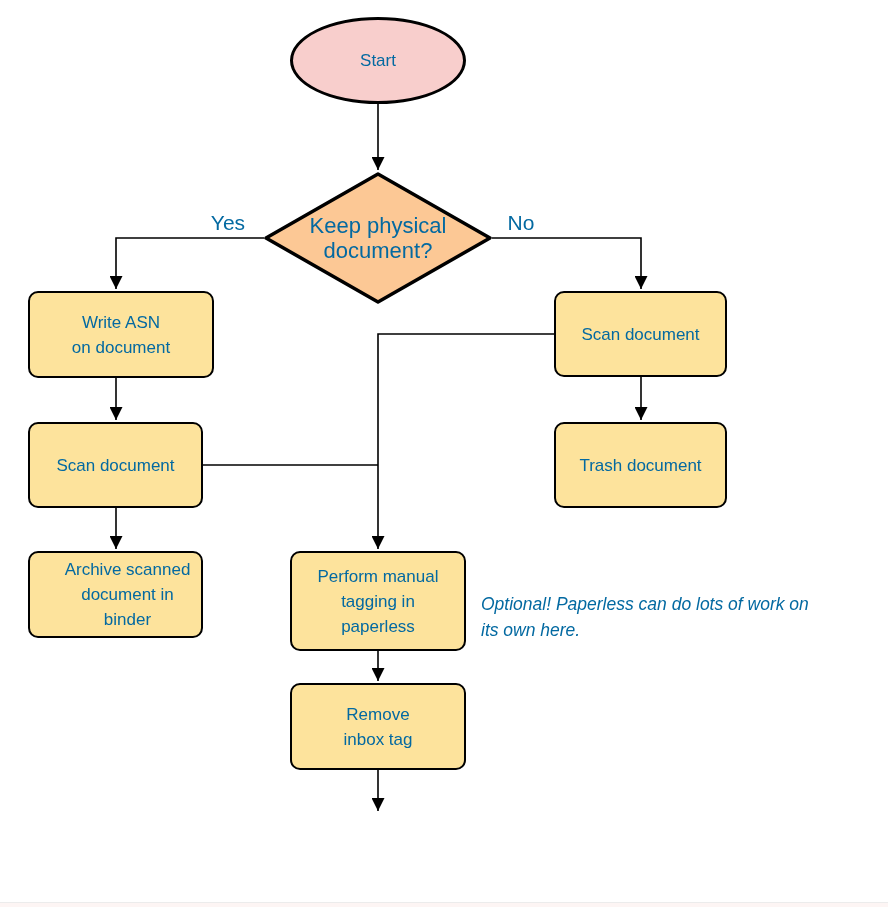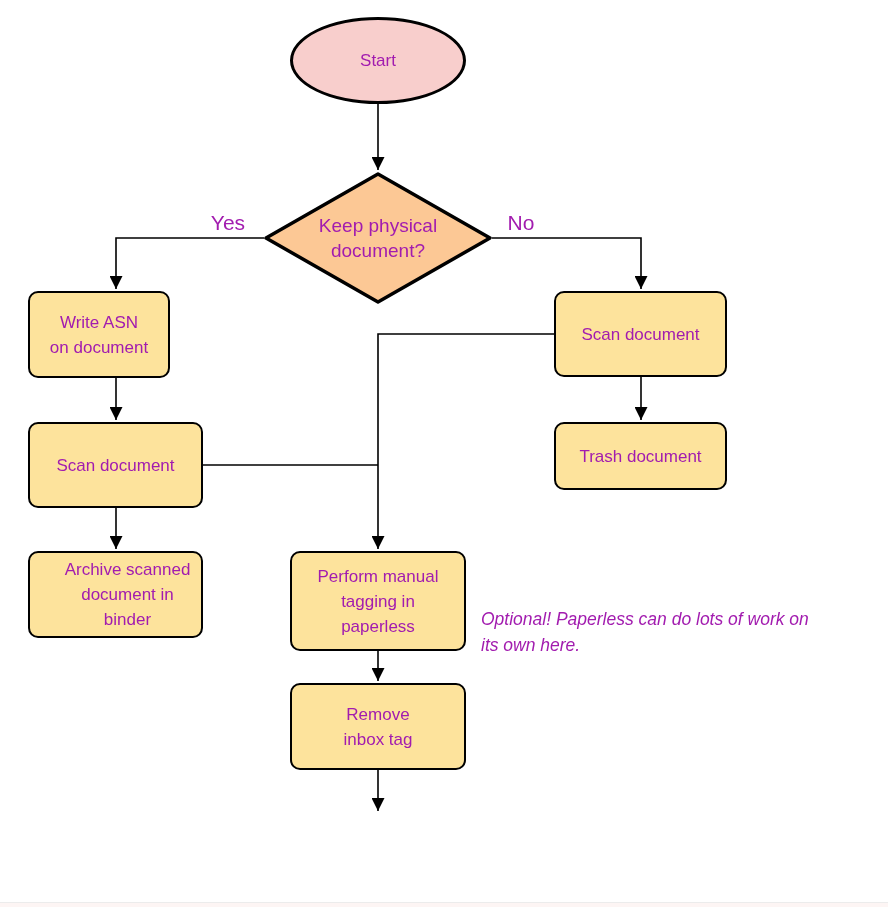--- a/index.html
+++ b/index.html
@@ -7,21 +7,21 @@
     --decision-fill:#FCC895;
     --process-fill:#FDE39C;
     --stroke:#000000;
   }
   html,body{margin:0;padding:0;background:#ffffff;}
   .canvas{
     position:relative;
     width:888px;height:907px;
     background:#ffffff;
     font-family:"Liberation Sans", sans-serif;
-    color:#a21caf;
+    color:#0369a1;
     overflow:hidden;
   }
   .edges{position:absolute;left:0;top:0;width:888px;height:907px;}
   .node{
     position:absolute;
     display:flex;align-items:center;justify-content:center;
     text-align:center;
     font-size:17px;line-height:25px;
     box-sizing:border-box;
     white-space:pre-line;
@@ -34,36 +34,35 @@
   .terminal{
     background:var(--terminal-fill);
     border:3px solid var(--stroke);
     border-radius:50%;
   }
   .decision-wrap{position:absolute;}
   .decision-wrap svg{position:absolute;left:0;top:0;}
   .decision-label{
     position:absolute;left:0;top:0;right:0;bottom:0;
     display:flex;align-items:center;justify-content:center;
-    text-align:center;font-size:19px;line-height:25px;
+    text-align:center;font-size:22px;line-height:25px;
     white-space:pre-line;
   }
   .edge-label{
     position:absolute;
     font-size:21px;
     text-align:center;
     width:44px;
   }
   .annotation{
     position:absolute;
     left:481px;top:591px;
     font-size:17.5px;line-height:26px;
     font-style:italic;
     white-space:pre-line;
-    margin-top:15px;
   }
   .bottom-strip{
     position:absolute;left:0;top:902px;width:888px;height:5px;
     border-top:1px solid #ececec;
     background:#fdf5f4;
   }
 </style>
 </head>
 <body>
 
@@ -90,32 +89,32 @@
   <div class="node terminal" style="left:290px;top:17px;width:176px;height:87px;">Start</div>
 
   <div class="decision-wrap" style="left:263px;top:171px;width:230px;height:134px;">
     <svg width="230" height="134" viewBox="0 0 230 134">
       <polygon points="115,3 227,67 115,131 3,67" fill="var(--decision-fill)" stroke="var(--stroke)" stroke-width="3.5" stroke-linejoin="round"></polygon>
     </svg>
     <div class="decision-label">Keep physical
 document?</div>
   </div>
 
-  <div class="node process" style="left:28px;top:291px;width:142px;height:87px;">Write ASN
+  <div class="node process" style="left:28px;top:291px;width:186px;height:87px;">Write ASN
 on document</div>
 
   <div class="node process" style="left:28px;top:422px;width:175px;height:86px;">Scan document</div>
 
   <div class="node process" style="left:28px;top:551px;width:175px;height:87px;padding-left:24px;">Archive scanned
 document in
 binder</div>
 
   <div class="node process" style="left:554px;top:291px;width:173px;height:86px;">Scan document</div>
 
-  <div class="node process" style="left:554px;top:422px;width:173px;height:68px;">Trash document</div>
+  <div class="node process" style="left:554px;top:422px;width:173px;height:86px;">Trash document</div>
 
   <div class="node process" style="left:290px;top:551px;width:176px;height:100px;">Perform manual
 tagging in
 paperless</div>
 
   <div class="node process" style="left:290px;top:683px;width:176px;height:87px;">Remove
 inbox tag</div>
 
 
   <div class="edge-label" style="left:206px;top:211px;">Yes</div>

